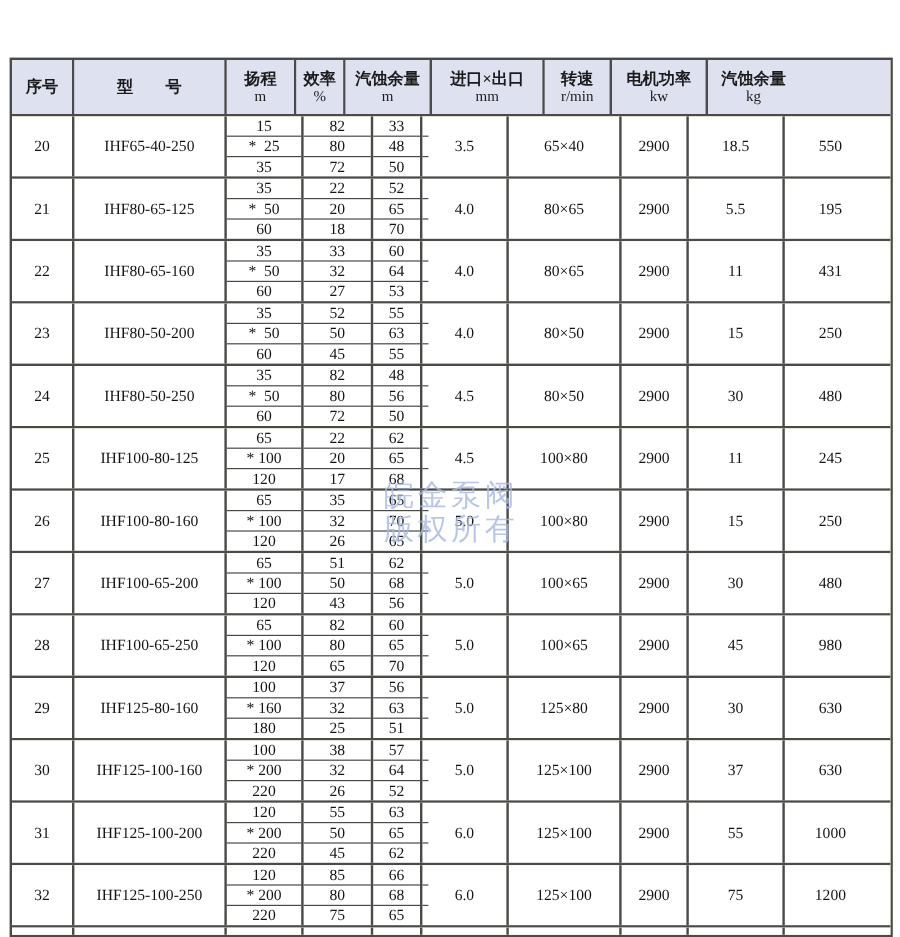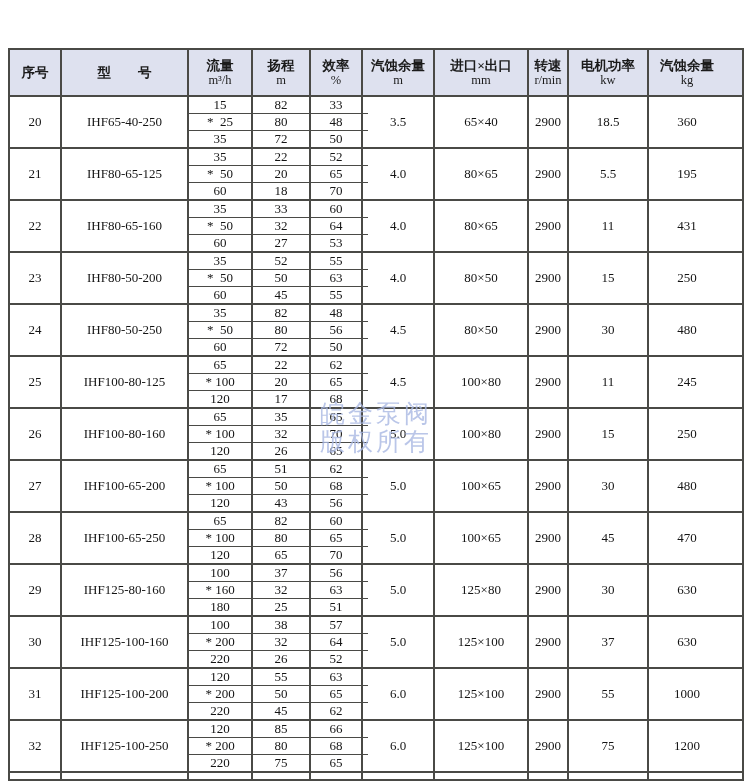--- a/index.html
+++ b/index.html
@@ -18,22 +18,22 @@
     color:var(--title-blue);font-size:21px;font-weight:700;letter-spacing:1px;
   }
 
   .spec-table{
     position:absolute;left:8px;top:48px;width:736px;height:733px;
     border:2px solid var(--bd);
     background:#fef9c3;
   }
 
   
-  .c0{width:52px}.c1{width:127px}.c2{width:64px}.c3{width:58px}.c4{width:52px}
-  .c5{width:72px}.c6{width:94px}.c7{width:40px}.c8{width:80px}.c9{width:76px}
+  .c0{width:52px}.c1{width:127px}.c2{width:64px}.c3{width:58px}.c4{width:41px}
+  .c5{width:72px}.c6{width:94px}.c7{width:56px}.c8{width:80px}.c9{width:76px}
   .c0,.c1,.c2,.c3,.c4,.c5,.c6,.c7,.c8,.c9{flex-shrink:0;}
 
   .thead{
     display:flex;height:47px;border-bottom:2px solid var(--bd);background:var(--hdr-bg);
   }
   .th{
     display:flex;flex-direction:column;align-items:center;justify-content:center;
     border-right:2px solid var(--bd);background:var(--hdr-bg);
     line-height:1.15;color:#1b1b1b;
   }
@@ -87,24 +87,20 @@
   <div class="th c0">
     <div class="th-label">序号</div>
 
   </div>
 
   <div class="th c1">
     <div class="th-label">型　　号</div>
 
   </div>
 
-  <div class="th c2">
-    <div class="th-label">流量</div>
-    <div class="th-unit">m³/h</div>
-  </div>
 
   <div class="th c3">
     <div class="th-label">扬程</div>
     <div class="th-unit">m</div>
   </div>
 
   <div class="th c4">
     <div class="th-label">效率</div>
     <div class="th-unit">%</div>
   </div>
@@ -150,21 +146,21 @@
     </div>
     <div class="subcol c4">
       <div class="sub">33</div>
       <div class="sub">48</div>
       <div class="sub">50</div>
     </div>
     <div class="cell c5">3.5</div>
     <div class="cell c6">65×40</div>
     <div class="cell c7">2900</div>
     <div class="cell c8">18.5</div>
-    <div class="cell c9">360</div>
+    <div class="cell c9">550</div>
   </div>
 
   <div class="trow">
     <div class="cell c0">21</div>
     <div class="cell c1">IHF80-65-125</div>
     <div class="subcol c2">
       <div class="sub">35</div>
       <div class="sub">*  50</div>
       <div class="sub">60</div>
     </div>
@@ -350,21 +346,21 @@
     </div>
     <div class="subcol c4">
       <div class="sub">60</div>
       <div class="sub">65</div>
       <div class="sub">70</div>
     </div>
     <div class="cell c5">5.0</div>
     <div class="cell c6">100×65</div>
     <div class="cell c7">2900</div>
     <div class="cell c8">45</div>
-    <div class="cell c9">470</div>
+    <div class="cell c9">980</div>
   </div>
 
   <div class="trow">
     <div class="cell c0">29</div>
     <div class="cell c1">IHF125-80-160</div>
     <div class="subcol c2">
       <div class="sub">100</div>
       <div class="sub">* 160</div>
       <div class="sub">180</div>
     </div>

